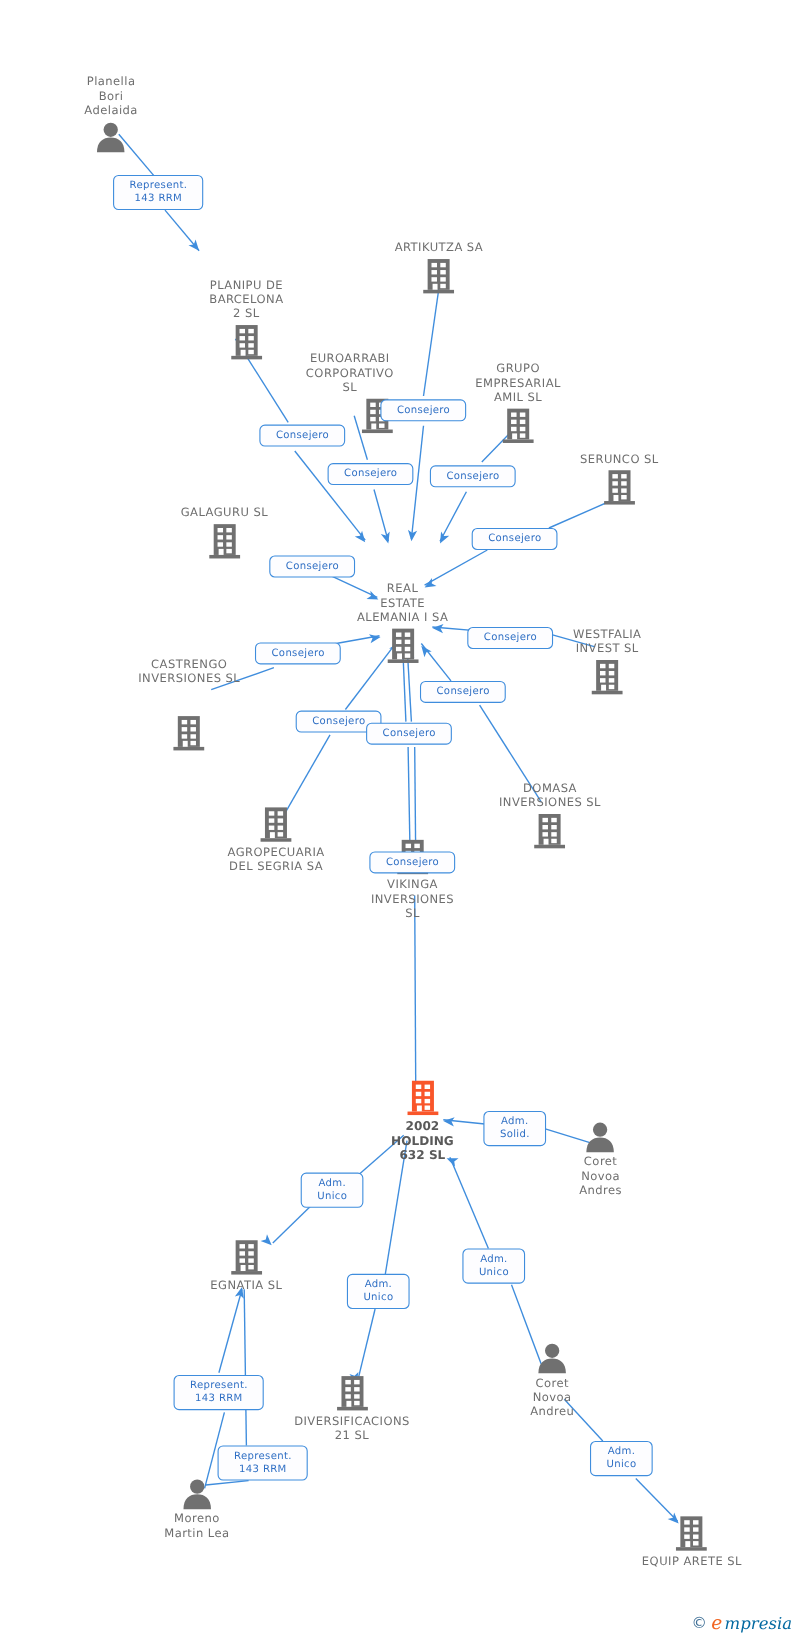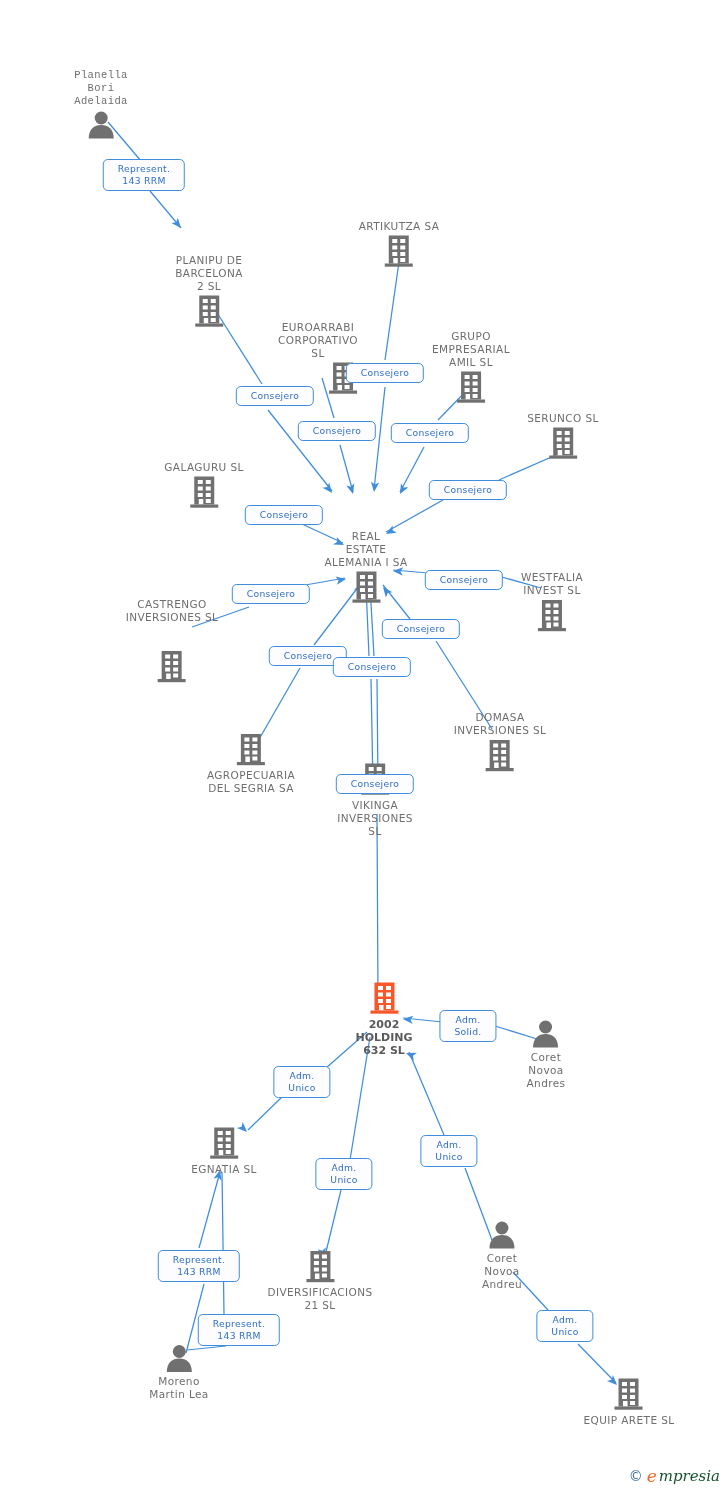--- a/index.html
+++ b/index.html
@@ -18,21 +18,21 @@
   .ico{display:block;}
 
   .rel{position:absolute;transform:translate(-50%,-50%);
        background:#fdfdff;border:1.3px solid #3f8ddd;border-radius:5px;
        color:#2f6fc4;font-size:9.2px;line-height:12px;text-align:center;
        padding:3px 14px;white-space:pre-line;letter-spacing:.3px;z-index:6;}
 
   #wm{position:absolute;right:8px;bottom:14px;display:flex;align-items:center;gap:4px;}
   #wm .c{color:#3f6f96;font-size:14px;}
   #wm .e{color:#f26522;font-size:17px;font-style:italic;font-family:"DejaVu Serif",serif;}
-  #wm .rest{color:#14532d;font-size:15px;font-style:italic;font-family:"DejaVu Serif",serif;margin-left:-2px;}
+  #wm .rest{color:#0369a1;font-size:15px;font-style:italic;font-family:"DejaVu Serif",serif;margin-left:-2px;}
 </style>
 </head>
 <body>
 
 <div id="canvas">
   <svg id="edges">
       <path d="M 108,122 L 141,161" stroke="#3f8ddd" stroke-width="1.25" fill="none"></path>
       <path d="M 150,191 L 181,228" stroke="#3f8ddd" stroke-width="1.25" fill="none"></path>
       <path d="M 399,262 L 385,360" stroke="#3f8ddd" stroke-width="1.25" fill="none"></path>
       <path d="M 385,387 L 374,490" stroke="#3f8ddd" stroke-width="1.25" fill="none"></path>
@@ -125,32 +125,32 @@
         <path d="M0,0 L-10,-4.2 L-7.5,0 L-10,4.2 Z" fill="#3f8ddd"></path>
       </g>
       <g transform="translate(220,1170) rotate(284)">
         <path d="M0,0 L-10,-4.2 L-7.5,0 L-10,4.2 Z" fill="#3f8ddd"></path>
       </g>
       <g transform="translate(617,1385) rotate(45)">
         <path d="M0,0 L-10,-4.2 L-7.5,0 L-10,4.2 Z" fill="#3f8ddd"></path>
       </g>
     </svg>
   <div id="nodes">
-      <div class="node above" style="left: 101px; top: 104px; font-family: Liberation Mono, monospace;">
+      <div class="node above" style="left: 101px; top: 104px;">
         <div class="node-label">Planella
 Bori
 Adelaida</div>
         <span style="order: 1;">
           <svg class="ico" width="30" height="30" viewBox="0 0 30 30" aria-hidden="true">
             <circle cx="15" cy="8.5" r="6.5" fill="#707070"></circle>
             <path d="M2.5 29 C2.5 19.5 8 15.5 15 15.5 C22 15.5 27.5 19.5 27.5 29 Z" fill="#707070"></path>
           </svg>
         </span>
       </div>
-      <div class="node above" style="left: 209px; top: 291px;">
+      <div class="node above" style="left: 224px; top: 291px;">
         <div class="node-label">PLANIPU DE
 BARCELONA
 2 SL</div>
         <span style="order: 1;">
           <svg class="ico" width="30" height="34" viewBox="0 0 30 34" aria-hidden="true">
             <rect x="5" y="1" width="20" height="28" fill="#707070"></rect>
             <rect x="8.5" y="4.5" width="5" height="4" fill="#fff"></rect>
             <rect x="16.5" y="4.5" width="5" height="4" fill="#fff"></rect>
             <rect x="8.5" y="11" width="5" height="4" fill="#fff"></rect>
             <rect x="16.5" y="11" width="5" height="4" fill="#fff"></rect>

